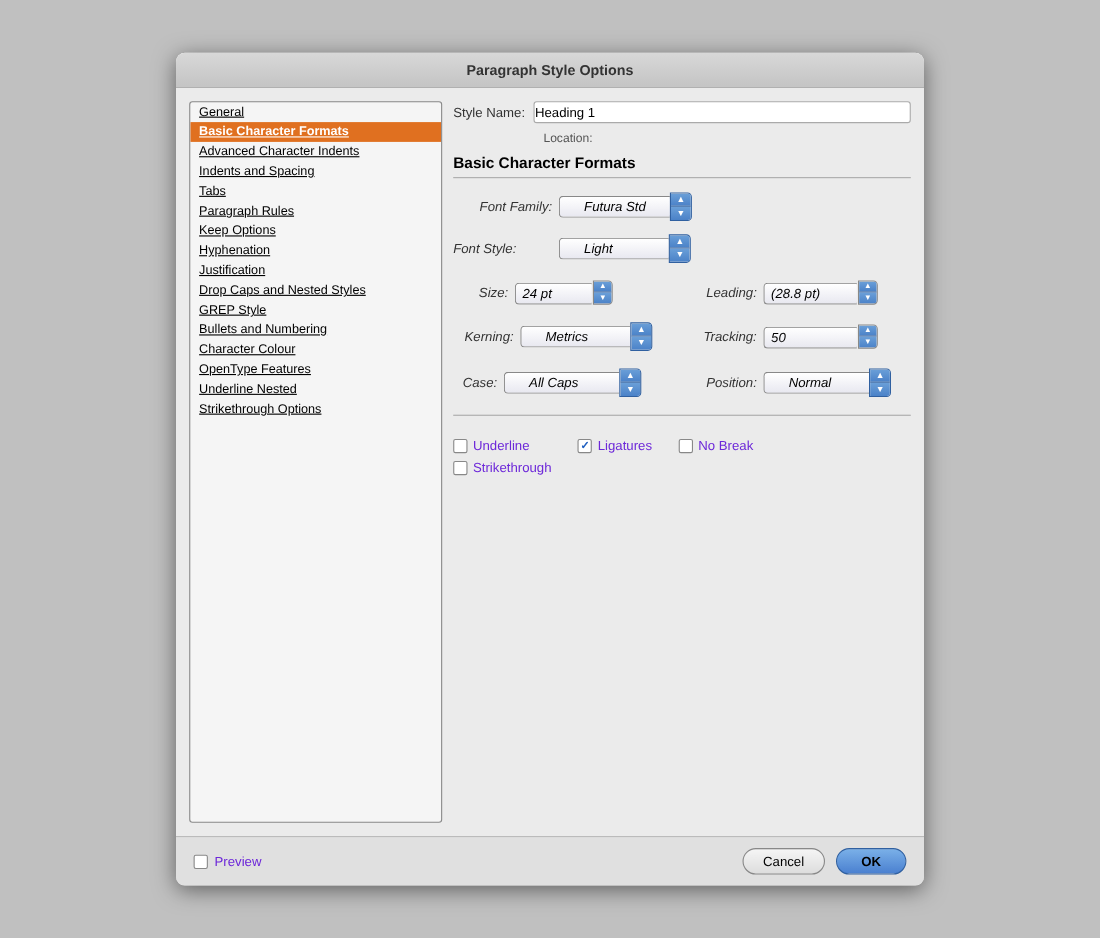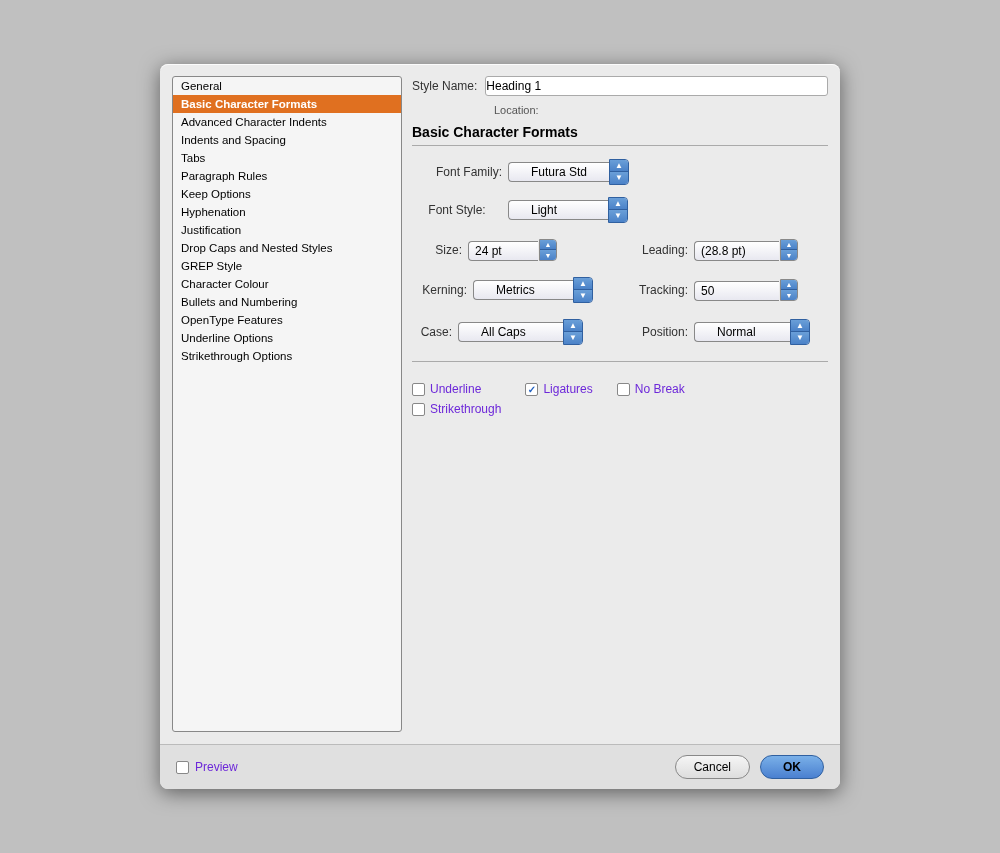--- a/index.html
+++ b/index.html
@@ -47,20 +47,21 @@
       background: #f5f5f5;
       border-radius: 3px;
       overflow: hidden;
     }
 
     .sidebar-item {
       padding: 3px 8px;
       cursor: pointer;
       color: #000;
       font-size: 11.5px;
+      text-decoration: underline;
     }
 
     .sidebar-item.active {
       background: #e07020;
       color: #fff;
       font-weight: bold;
     }
 
     
     .panel {
@@ -103,20 +104,21 @@
       color: #000;
       border-bottom: 1px solid #aaa;
       padding-bottom: 5px;
       margin-bottom: 5px;
     }
 
     .form-row {
       display: flex;
       align-items: center;
       gap: 6px;
+      font-style: italic;
     }
 
     .form-label {
       text-align: right;
       white-space: nowrap;
       color: #333;
       font-size: 12px;
     }
 
     .spinner-control {
@@ -310,39 +312,42 @@
       text-align: right;
       min-width: 70px;
       flex-shrink: 0;
     }
   </style>
 </head>
 <body>
 
 <div class="dialog">
 
+  <div class="title-bar">
+    <span>Paragraph Style Options</span>
+  </div>
 
   <div class="dialog-body">
 
     <div class="sidebar">
       <div class="sidebar-item">General</div>
       <div class="sidebar-item active">Basic Character Formats</div>
       <div class="sidebar-item">Advanced Character Indents</div>
       <div class="sidebar-item">Indents and Spacing</div>
       <div class="sidebar-item">Tabs</div>
       <div class="sidebar-item">Paragraph Rules</div>
       <div class="sidebar-item">Keep Options</div>
       <div class="sidebar-item">Hyphenation</div>
       <div class="sidebar-item">Justification</div>
       <div class="sidebar-item">Drop Caps and Nested Styles</div>
       <div class="sidebar-item">GREP Style</div>
+      <div class="sidebar-item">Bullets and Numbering</div>
       <div class="sidebar-item">Character Colour</div>
-      <div class="sidebar-item">Bullets and Numbering</div>
       <div class="sidebar-item">OpenType Features</div>
-      <div class="sidebar-item">Underline Options</div>
+      <div class="sidebar-item">Underline Nested</div>
       <div class="sidebar-item">Strikethrough Options</div>
     </div>
 
     <div class="panel">
 
       <div class="style-name-row">
         <span class="style-name-label">Style Name:</span>
         <input type="text" class="style-name-input" value="Heading 1" style="">
       </div>
 
@@ -357,21 +362,21 @@
         <div class="font-family-control">
           <div class="dropdown-input">Futura Std</div>
           <div class="font-stepper-btns">
             <div class="font-stepper-btn">▲</div>
             <div class="font-stepper-btn">▼</div>
           </div>
         </div>
       </div>
 
       <div class="form-row" style="margin-bottom:8px;">
-        <span class="form-label" style="min-width:90px; text-align:center;">Font Style:</span>
+        <span class="form-label" style="min-width:90px; text-align:left;">Font Style:</span>
         <div class="font-family-control">
           <div class="dropdown-input">Light</div>
           <div class="font-stepper-btns">
             <div class="font-stepper-btn">▲</div>
             <div class="font-stepper-btn">▼</div>
           </div>
         </div>
       </div>
 
       <div class="two-col-layout">

